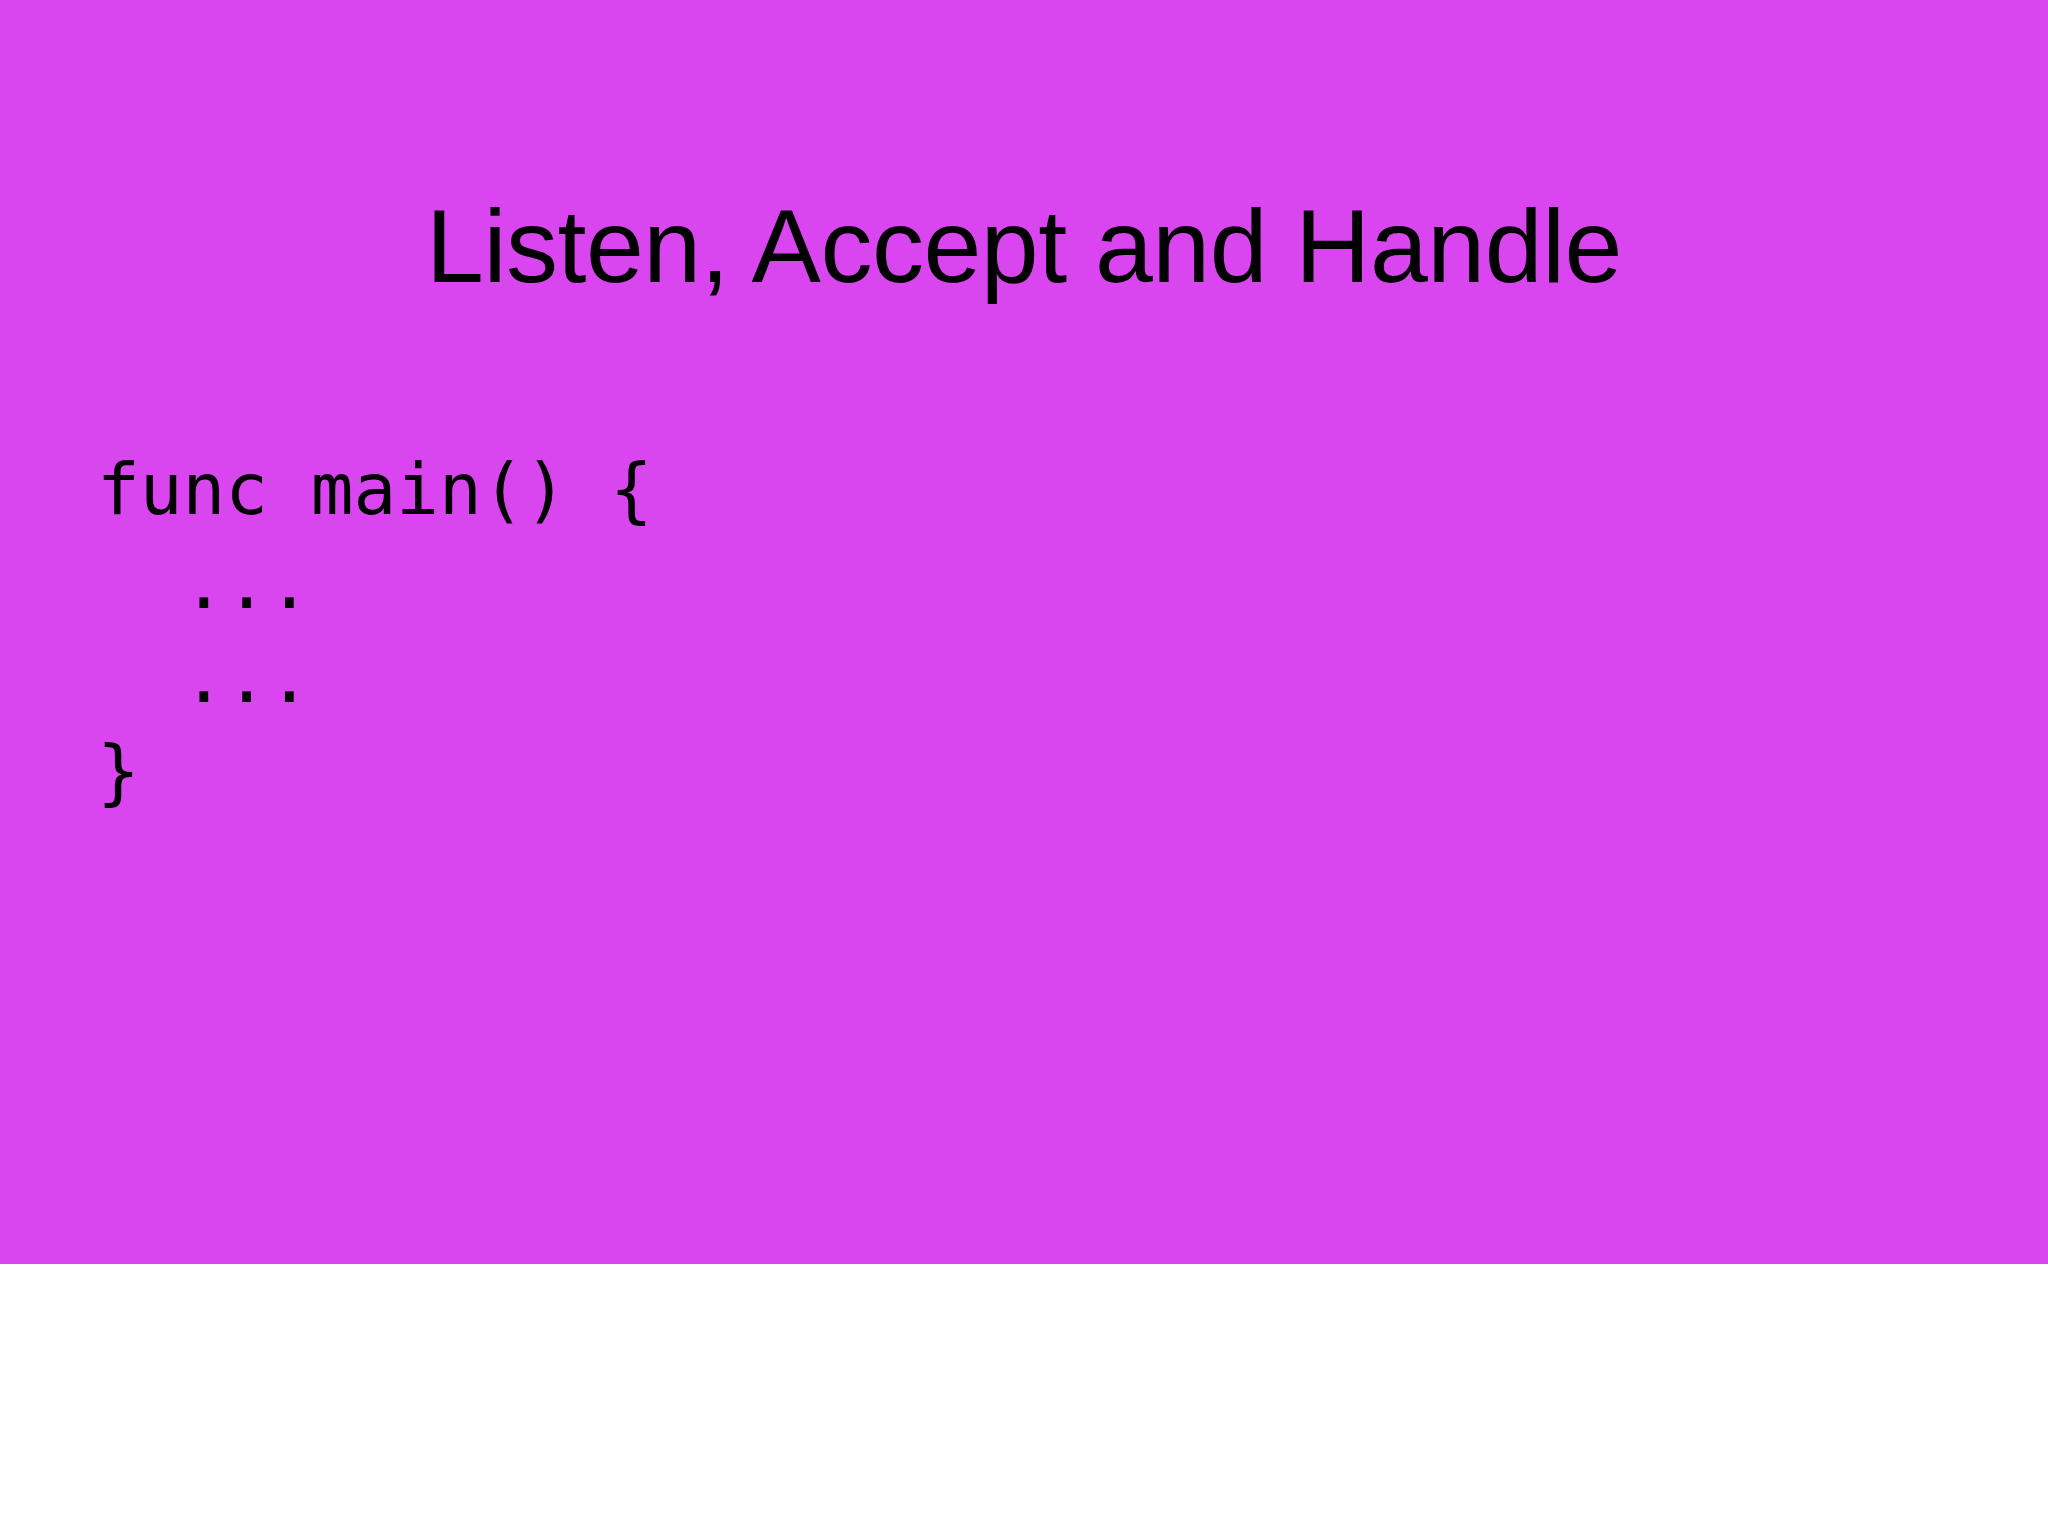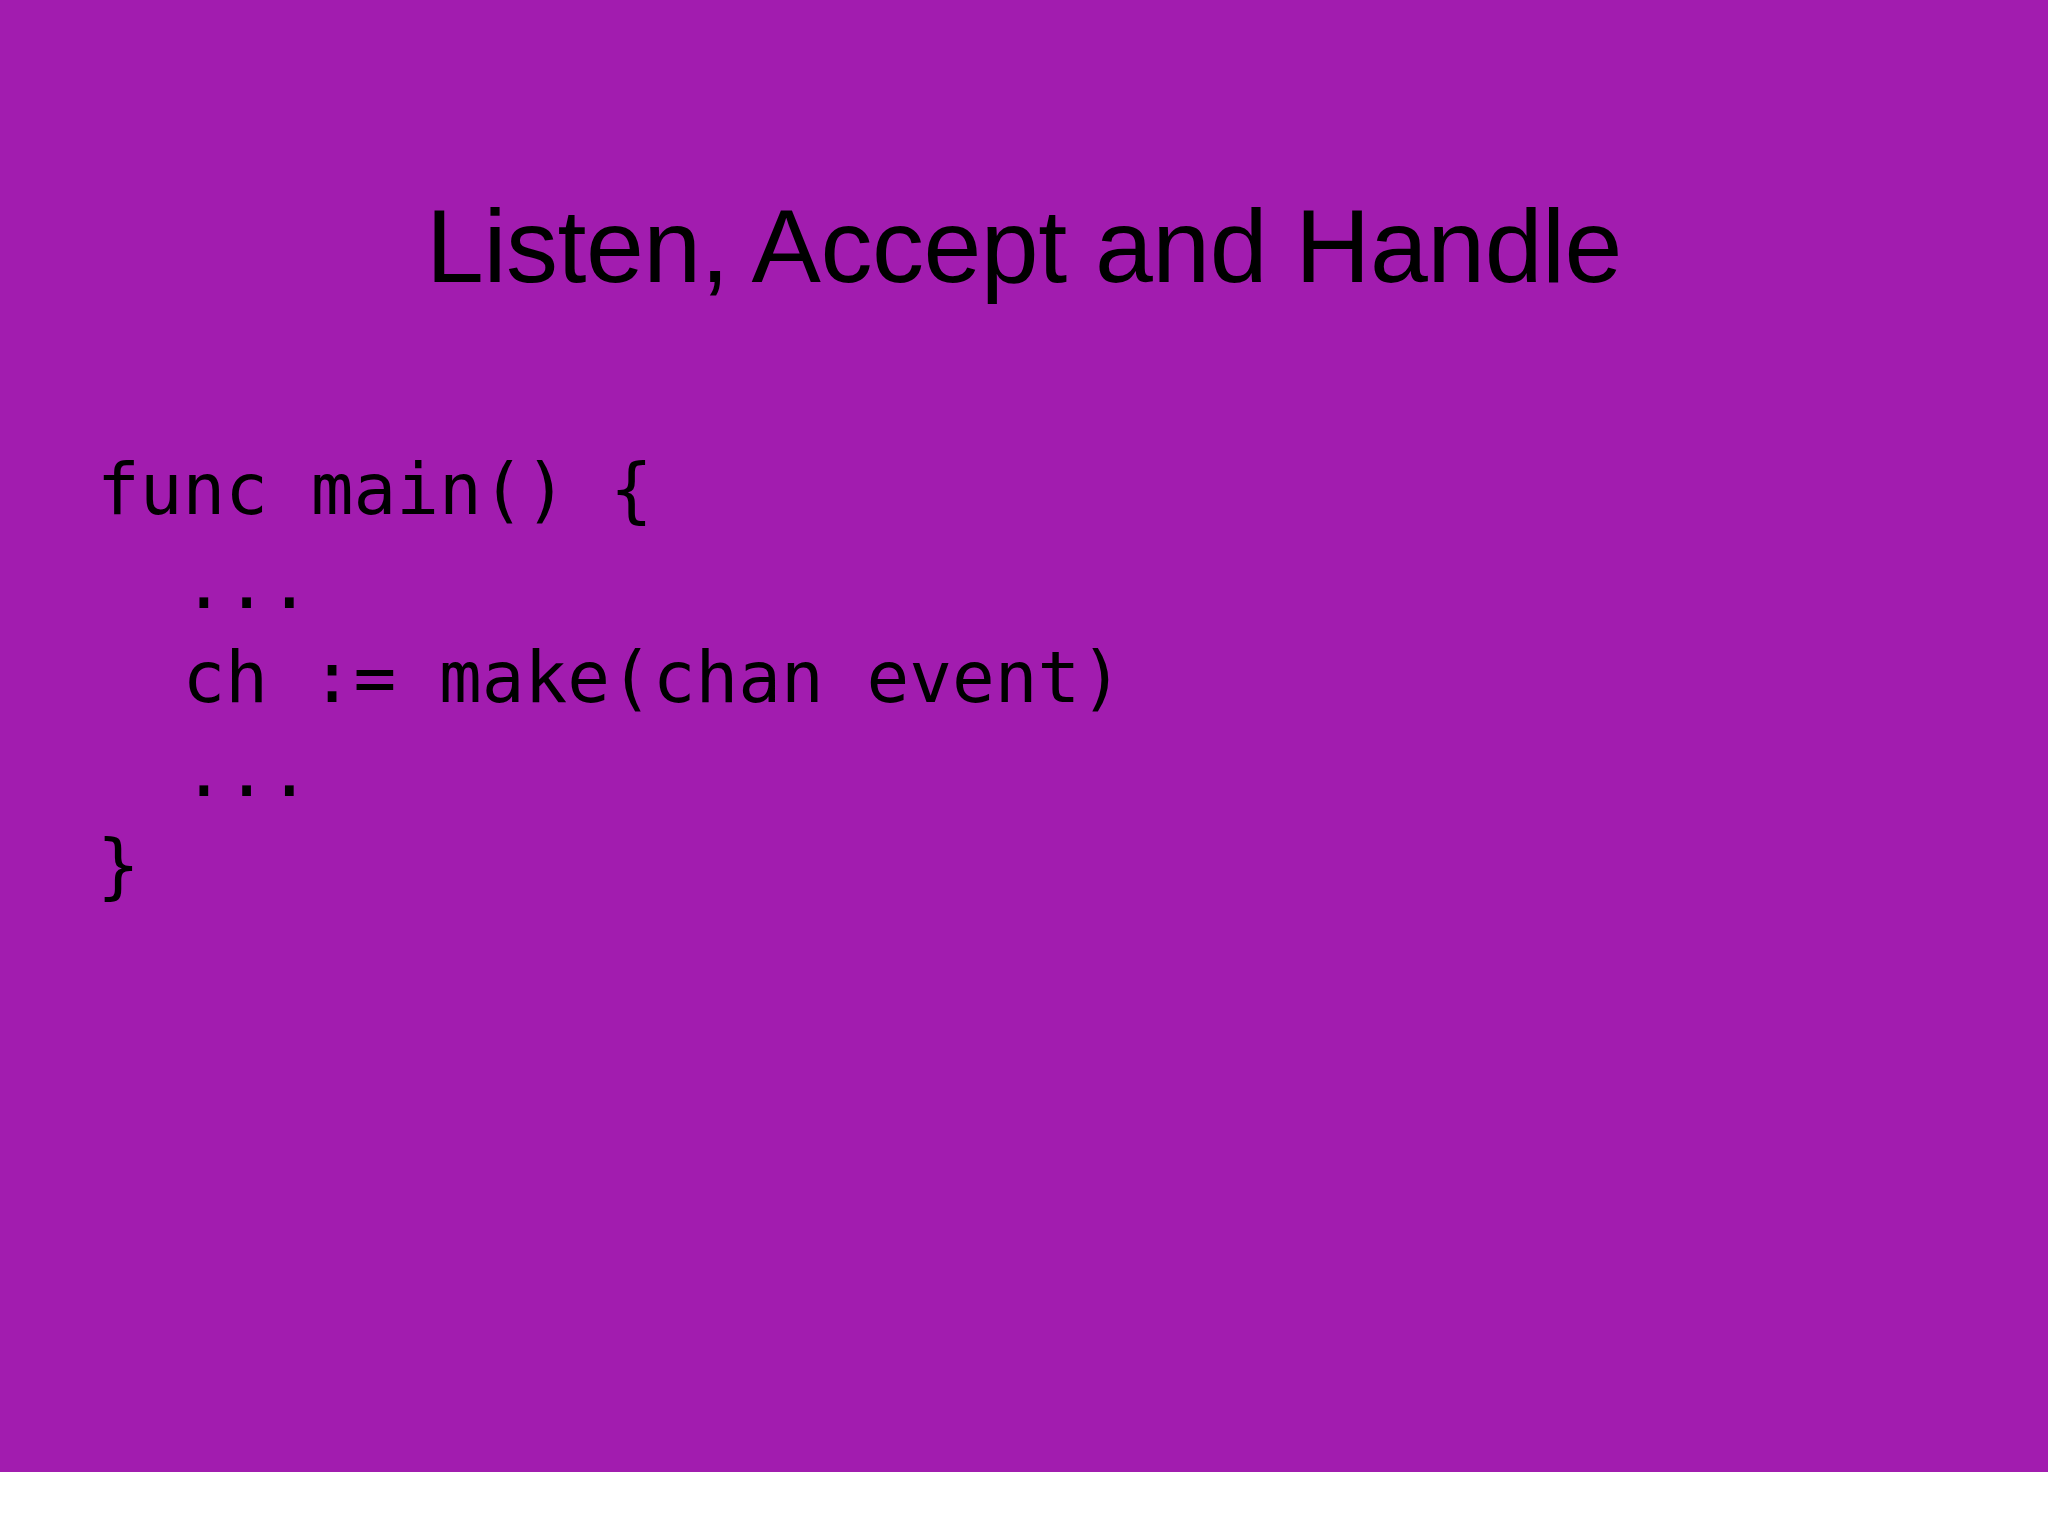--- a/index.html
+++ b/index.html
@@ -5,22 +5,22 @@
 <style>
   html, body {
     margin: 0;
     padding: 0;
     background: #ffffff;
   }
 
   #slide {
     position: relative;
     width: 2048px;
-    height: 1472px;
-    background: #a21caf;
+    height: 1264px;
+    background: #d946ef;
     overflow: hidden;
     box-sizing: border-box;
   }
 
   
   #title-area {
     position: absolute;
     left: 0;
     top: 118px;
     width: 2048px;
@@ -61,15 +61,15 @@
 </style>
 </head>
 <body>
 
 <div id="slide">
 
   <div id="title-area">
     <h1 id="slide-title">Listen, Accept and Handle</h1>
   </div>
 
-  <pre id="code-block"><code class="code-line">func main() {</code><code class="code-line">  ...</code><code class="code-line">  ch := make(chan event)</code><code class="code-line">  ...</code><code class="code-line">}</code></pre>
+  <pre id="code-block"><code class="code-line">func main() {</code><code class="code-line">  ...</code><code class="code-line">  ...</code><code class="code-line">}</code></pre>
 
 </div>
 
 </body></html>

